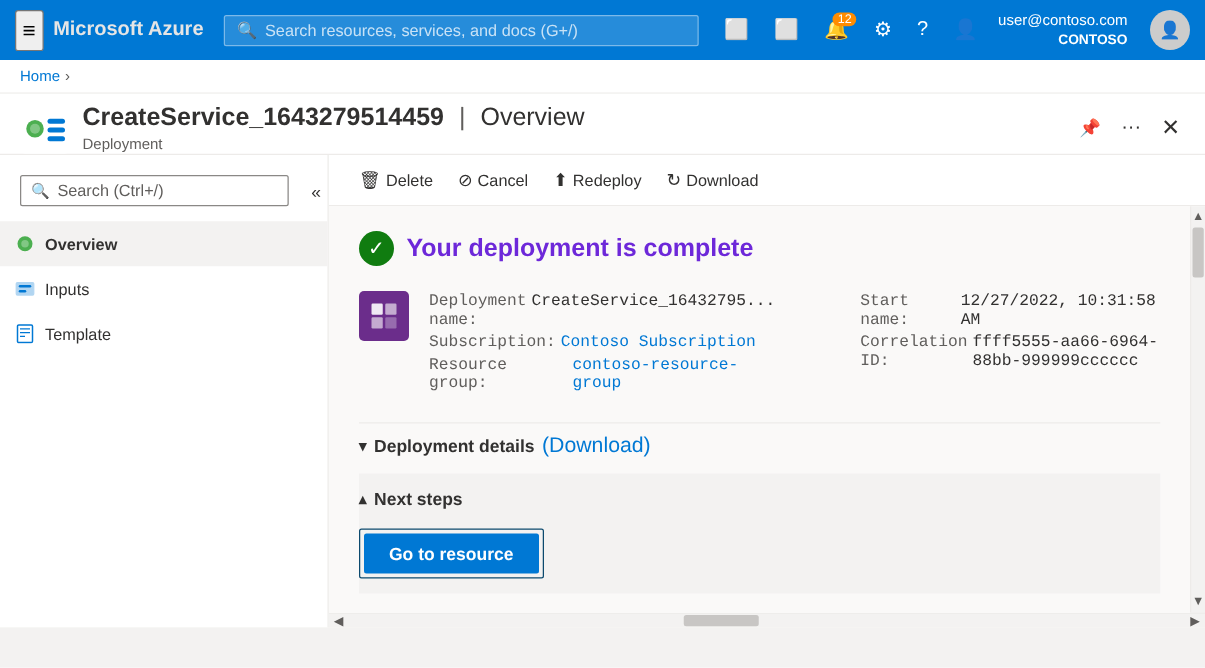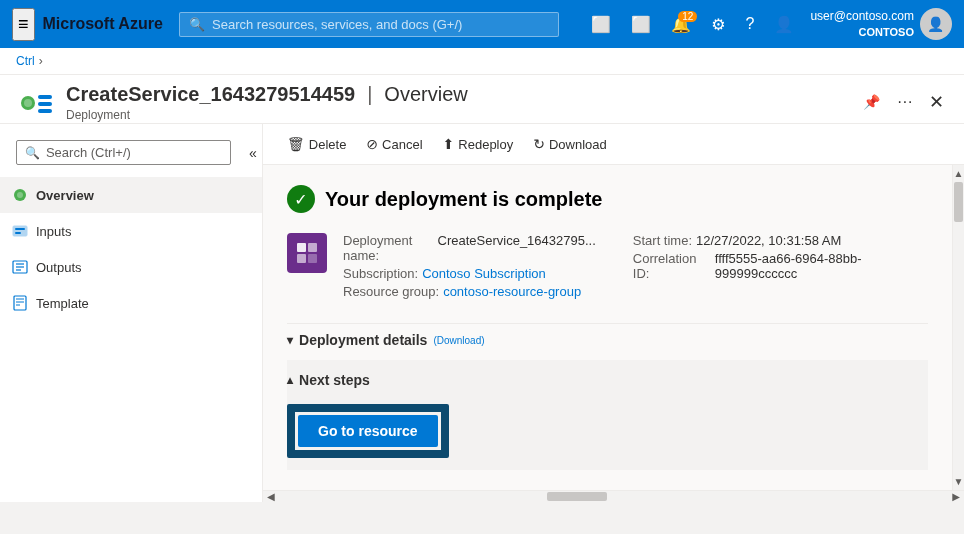--- a/index.html
+++ b/index.html
@@ -9,21 +9,21 @@
     .topnav {
       background: #0078d4;
       height: 48px;
       display: flex;
       align-items: center;
       padding: 0 12px;
       gap: 8px;
       color: white;
     }
     .topnav-hamburger { font-size: 18px; cursor: pointer; padding: 4px; }
-    .topnav-brand { font-size: 16px; font-weight: 600; color: #0f172a; margin-right: 8px; white-space: nowrap; }
+    .topnav-brand { font-size: 16px; font-weight: 600; color: #e5e5e5; margin-right: 8px; white-space: nowrap; }
     .topnav-search {
       flex: 1;
       max-width: 380px;
       background: rgba(255,255,255,0.15);
       border: 1px solid rgba(255,255,255,0.4);
       border-radius: 2px;
       color: white;
       padding: 4px 10px;
       font-size: 13px;
       display: flex;
@@ -58,21 +58,21 @@
       color: white;
       font-size: 10px;
       border-radius: 8px;
       padding: 0 4px;
       min-width: 14px;
       text-align: center;
     }
     .topnav-user {
       display: flex;
       align-items: center;
-      gap: 6px;
+      gap: 18px;
       color: white;
       font-size: 12px;
       margin-left: 4px;
       cursor: pointer;
     }
     .topnav-avatar {
       width: 32px; height: 32px;
       border-radius: 50%;
       background: #ccc;
       display: flex; align-items: center; justify-content: center;
@@ -246,21 +246,21 @@
       background: #107c10;
       border-radius: 50%;
       display: flex; align-items: center; justify-content: center;
       color: white;
       font-size: 16px;
       flex-shrink: 0;
     }
     .deployment-title {
       font-size: 20px;
       font-weight: 600;
-      color: #000000;
+      color: #6d28d9;
     }
 
     .deployment-info {
       display: flex;
       gap: 16px;
       margin-bottom: 24px;
       align-items: flex-start;
     }
     .deployment-badge-icon {
       width: 40px; height: 40px;
@@ -279,39 +279,39 @@
       align-items: center;
       gap: 6px;
       font-size: 14px;
       font-weight: 600;
       color: #323130;
       padding: 8px 0;
       border-top: 1px solid #edebe9;
       cursor: pointer;
     }
     .section-chevron { font-size: 12px; }
-    .section-link { color: #0078d4; font-weight: 400; font-size: 10px; text-decoration: none; }
+    .section-link { color: #0078d4; font-weight: 400; font-size: 17px; text-decoration: none; }
 
     .next-steps-section {
       background: #f3f2f1;
       padding: 12px 0;
       margin-top: 4px;
     }
     .next-steps-header {
       display: flex;
       align-items: center;
       gap: 6px;
       font-size: 14px;
       font-weight: 600;
       color: #323130;
       padding: 0 0 12px 0;
     }
 
     .go-to-resource-wrapper {
-      border: 8px solid #0c4a6e;
+      border: 1px solid #0c4a6e;
       display: inline-block;
       padding: 3px;
       border-radius: 2px;
       margin-top: 4px;
     }
     .go-to-resource-btn {
       background: #0078d4;
       color: white;
       border: none;
       cursor: pointer;
@@ -384,21 +384,21 @@
       <div class="topnav-user-info">
         <div class="topnav-user-name">user@contoso.com</div>
         <div class="topnav-user-tenant">CONTOSO</div>
       </div>
       <div class="topnav-avatar">👤</div>
     </div>
   </div>
 </nav>
 
 <div class="breadcrumb">
-  <a style="color:#0078d4;text-decoration:none;">Ctrl</a>
+  <a style="color:#0078d4;text-decoration:none;">Home</a>
   <span class="breadcrumb-sep">›</span>
 </div>
 
 <div class="page-header">
   <div class="page-header-icon">
     <svg viewBox="0 0 40 40" xmlns="http://www.w3.org/2000/svg">
       <rect width="40" height="40" rx="4" fill="#fff"></rect>
       <circle cx="12" cy="20" r="7" fill="#4caf50"></circle>
       <circle cx="12" cy="20" r="4" fill="#81c784"></circle>
       <rect x="22" y="12" width="14" height="4" rx="2" fill="#0078d4"></rect>
@@ -447,31 +447,20 @@
             <rect x="1" y="3" width="14" height="10" rx="1" fill="#0078d4" opacity="0.3" stroke="#0078d4" stroke-width="1"></rect>
             <rect x="3" y="5" width="10" height="2" rx="1" fill="#0078d4"></rect>
             <rect x="3" y="9" width="6" height="2" rx="1" fill="#0078d4"></rect>
           </svg>
         </span>
         <span>Inputs</span>
       </div>
       <div class="sidebar-item">
         <span class="sidebar-item-icon">
           <svg viewBox="0 0 16 16" fill="none" xmlns="http://www.w3.org/2000/svg">
-            <rect x="1" y="2" width="14" height="12" rx="1" fill="none" stroke="#0078d4" stroke-width="1.2"></rect>
-            <line x1="4" y1="5" x2="12" y2="5" stroke="#0078d4" stroke-width="1.2"></line>
-            <line x1="4" y1="8" x2="12" y2="8" stroke="#0078d4" stroke-width="1.2"></line>
-            <line x1="4" y1="11" x2="9" y2="11" stroke="#0078d4" stroke-width="1.2"></line>
-          </svg>
-        </span>
-        <span>Outputs</span>
-      </div>
-      <div class="sidebar-item">
-        <span class="sidebar-item-icon">
-          <svg viewBox="0 0 16 16" fill="none" xmlns="http://www.w3.org/2000/svg">
             <rect x="2" y="1" width="12" height="14" rx="1" fill="none" stroke="#0078d4" stroke-width="1.2"></rect>
             <line x1="4" y1="4" x2="12" y2="4" stroke="#0078d4" stroke-width="1"></line>
             <line x1="4" y1="7" x2="12" y2="7" stroke="#0078d4" stroke-width="1"></line>
             <line x1="4" y1="10" x2="8" y2="10" stroke="#0078d4" stroke-width="1"></line>
           </svg>
         </span>
         <span>Template</span>
       </div>
     </nav>
   </aside>
@@ -508,39 +497,39 @@
         <div class="deployment-info">
           <div class="deployment-badge-icon">
             <svg viewBox="0 0 24 24" fill="none" xmlns="http://www.w3.org/2000/svg">
               <rect x="2" y="2" width="9" height="9" rx="1" fill="white" opacity="0.9"></rect>
               <rect x="13" y="2" width="9" height="9" rx="1" fill="white" opacity="0.6"></rect>
               <rect x="2" y="13" width="9" height="9" rx="1" fill="white" opacity="0.6"></rect>
               <rect x="13" y="13" width="9" height="9" rx="1" fill="white" opacity="0.3"></rect>
             </svg>
           </div>
 
-          <div style="display:flex;gap:37px;">
+          <div style="display:flex;gap:68px;font-family:Liberation Mono, monospace;">
             <div style="display:flex;flex-direction:column;gap:3px;font-size:13px;">
               <div style="display:flex;gap:4px;">
                 <span class="detail-label">Deployment name:</span>
                 <span class="detail-value">CreateService_16432795...</span>
               </div>
               <div style="display:flex;gap:4px;">
                 <span class="detail-label">Subscription:</span>
                 <a class="detail-link">Contoso Subscription</a>
               </div>
               <div style="display:flex;gap:4px;">
                 <span class="detail-label">Resource group:</span>
                 <a class="detail-link">contoso-resource-group</a>
               </div>
             </div>
 
             <div style="display:flex;flex-direction:column;gap:3px;font-size:13px;">
               <div style="display:flex;gap:4px;">
-                <span class="detail-label">Start time:</span>
+                <span class="detail-label">Start name:</span>
                 <span class="detail-value">12/27/2022, 10:31:58 AM</span>
               </div>
               <div style="display:flex;gap:4px;">
                 <span class="detail-label">Correlation ID:</span>
                 <span class="detail-value">ffff5555-aa66-6964-88bb-999999cccccc</span>
               </div>
             </div>
           </div>
         </div>
 

